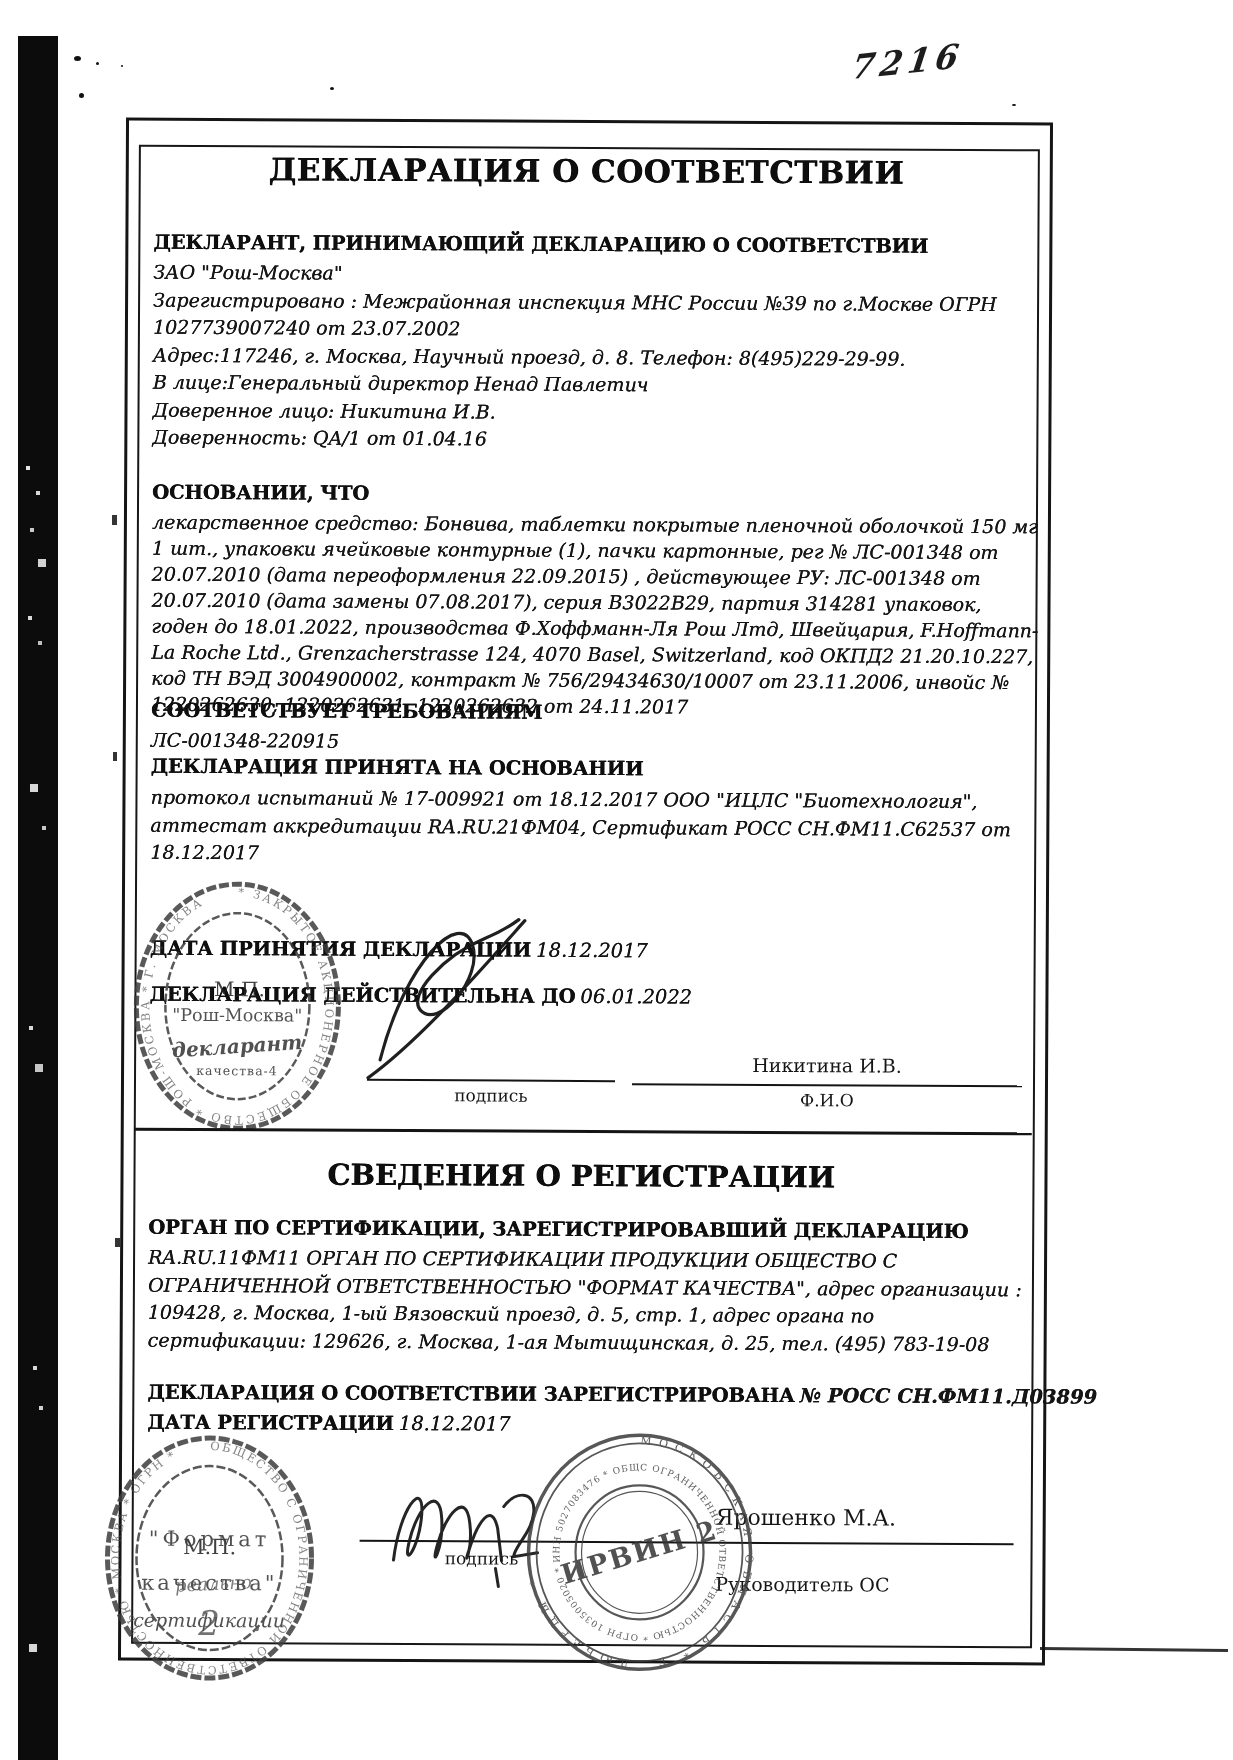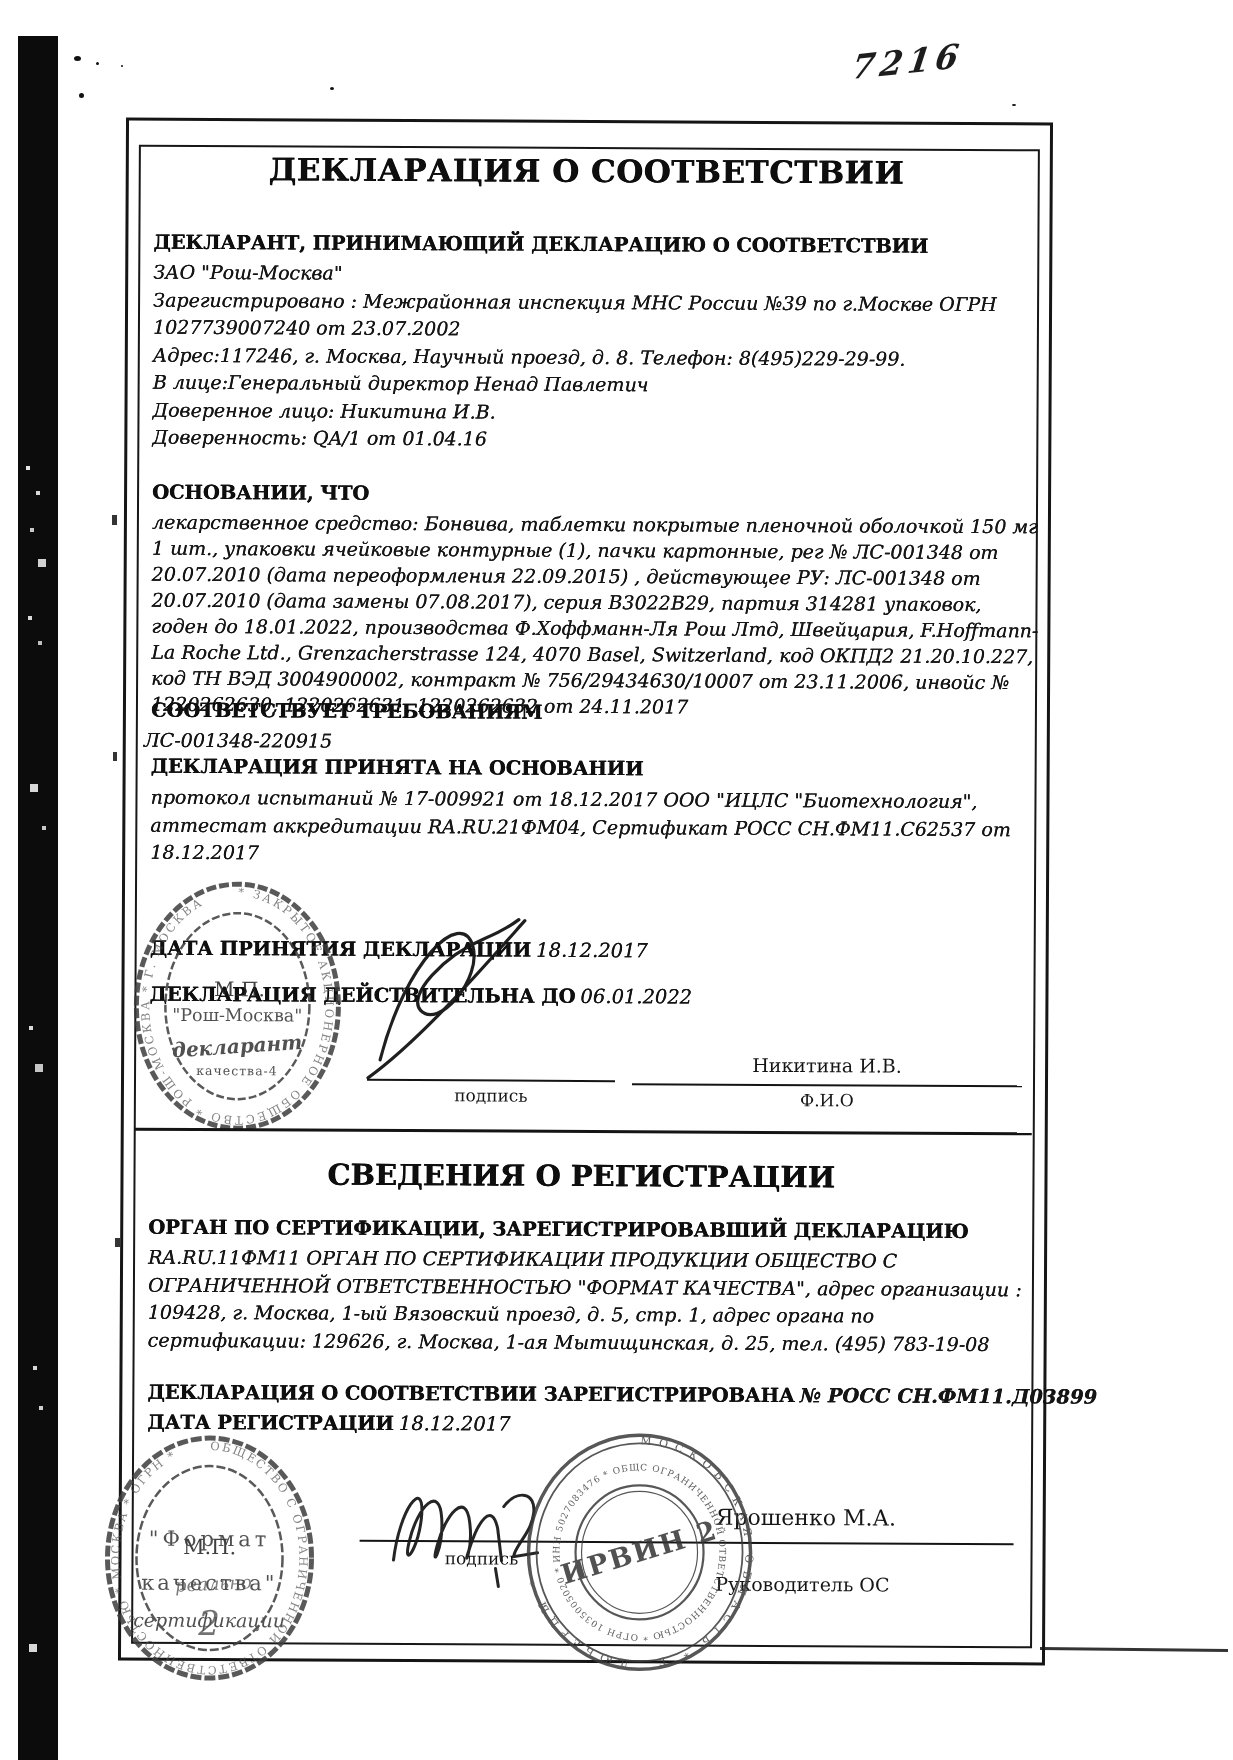--- a/index.html
+++ b/index.html
@@ -75,21 +75,21 @@
     <div class="it">Адрес:117246, г. Москва, Научный проезд, д. 8. Телефон: 8(495)229-29-99.</div>
     <div class="it">В лице:Генеральный директор Ненад Павлетич</div>
     <div class="it">Доверенное лицо: Никитина И.В.</div>
     <div class="it">Доверенность: QA/1 от 01.04.16</div>
   </div>
 
   <div class="abs bold-h" style="left:25px;top:360px">ОСНОВАНИИ, ЧТО</div>
   <div class="abs it" style="left:25px;top:388px;width:888px;line-height:26px">лекарственное средство: Бонвива, таблетки покрытые пленочной оболочкой 150 мг 1 шт., упаковки ячейковые контурные (1), пачки картонные, рег № ЛС-001348 от 20.07.2010 (дата переоформления 22.09.2015) , действующее РУ: ЛС-001348 от 20.07.2010 (дата замены 07.08.2017), серия В3022В29, партия 314281 упаковок, годен до 18.01.2022, производства Ф.Хоффманн-Ля Рош Лтд, Швейцария, F.Hoffmann-La Roche Ltd., Grenzacherstrasse 124, 4070 Basel, Switzerland, код ОКПД2 21.20.10.227, код ТН ВЭД 3004900002, контракт № 756/29434630/10007 от 23.11.2006, инвойс № 1220262630, 1220262631, 1220262632 от 24.11.2017</div>
 
   <div class="abs bold-h" style="left:25px;top:578px">СООТВЕТСТВУЕТ ТРЕБОВАНИЯМ</div>
-  <div class="abs it" style="left:18px;top:606px">ЛС-001348-220915</div>
+  <div class="abs it" style="left:25px;top:606px">ЛС-001348-220915</div>
 
   <div class="abs bold-h" style="left:25px;top:634px">ДЕКЛАРАЦИЯ ПРИНЯТА НА ОСНОВАНИИ</div>
   <div class="abs it" style="left:25px;top:663px;width:888px">протокол испытаний № 17-009921 от 18.12.2017 ООО "ИЦЛС "Биотехнология", аттестат аккредитации RA.RU.21ФМ04, Сертификат РОСС СН.ФМ11.С62537 от 18.12.2017</div>
 
   <div class="abs dateline" style="left:25px;top:816px">
     <span class="bold-h">ДАТА ПРИНЯТИЯ ДЕКЛАРАЦИИ</span>
     <span class="it-inline">18.12.2017</span>
   </div>
   <div class="abs dateline" style="left:25px;top:862px">
     <span class="bold-h">ДЕКЛАРАЦИЯ ДЕЙСТВИТЕЛЬНА ДО</span>

